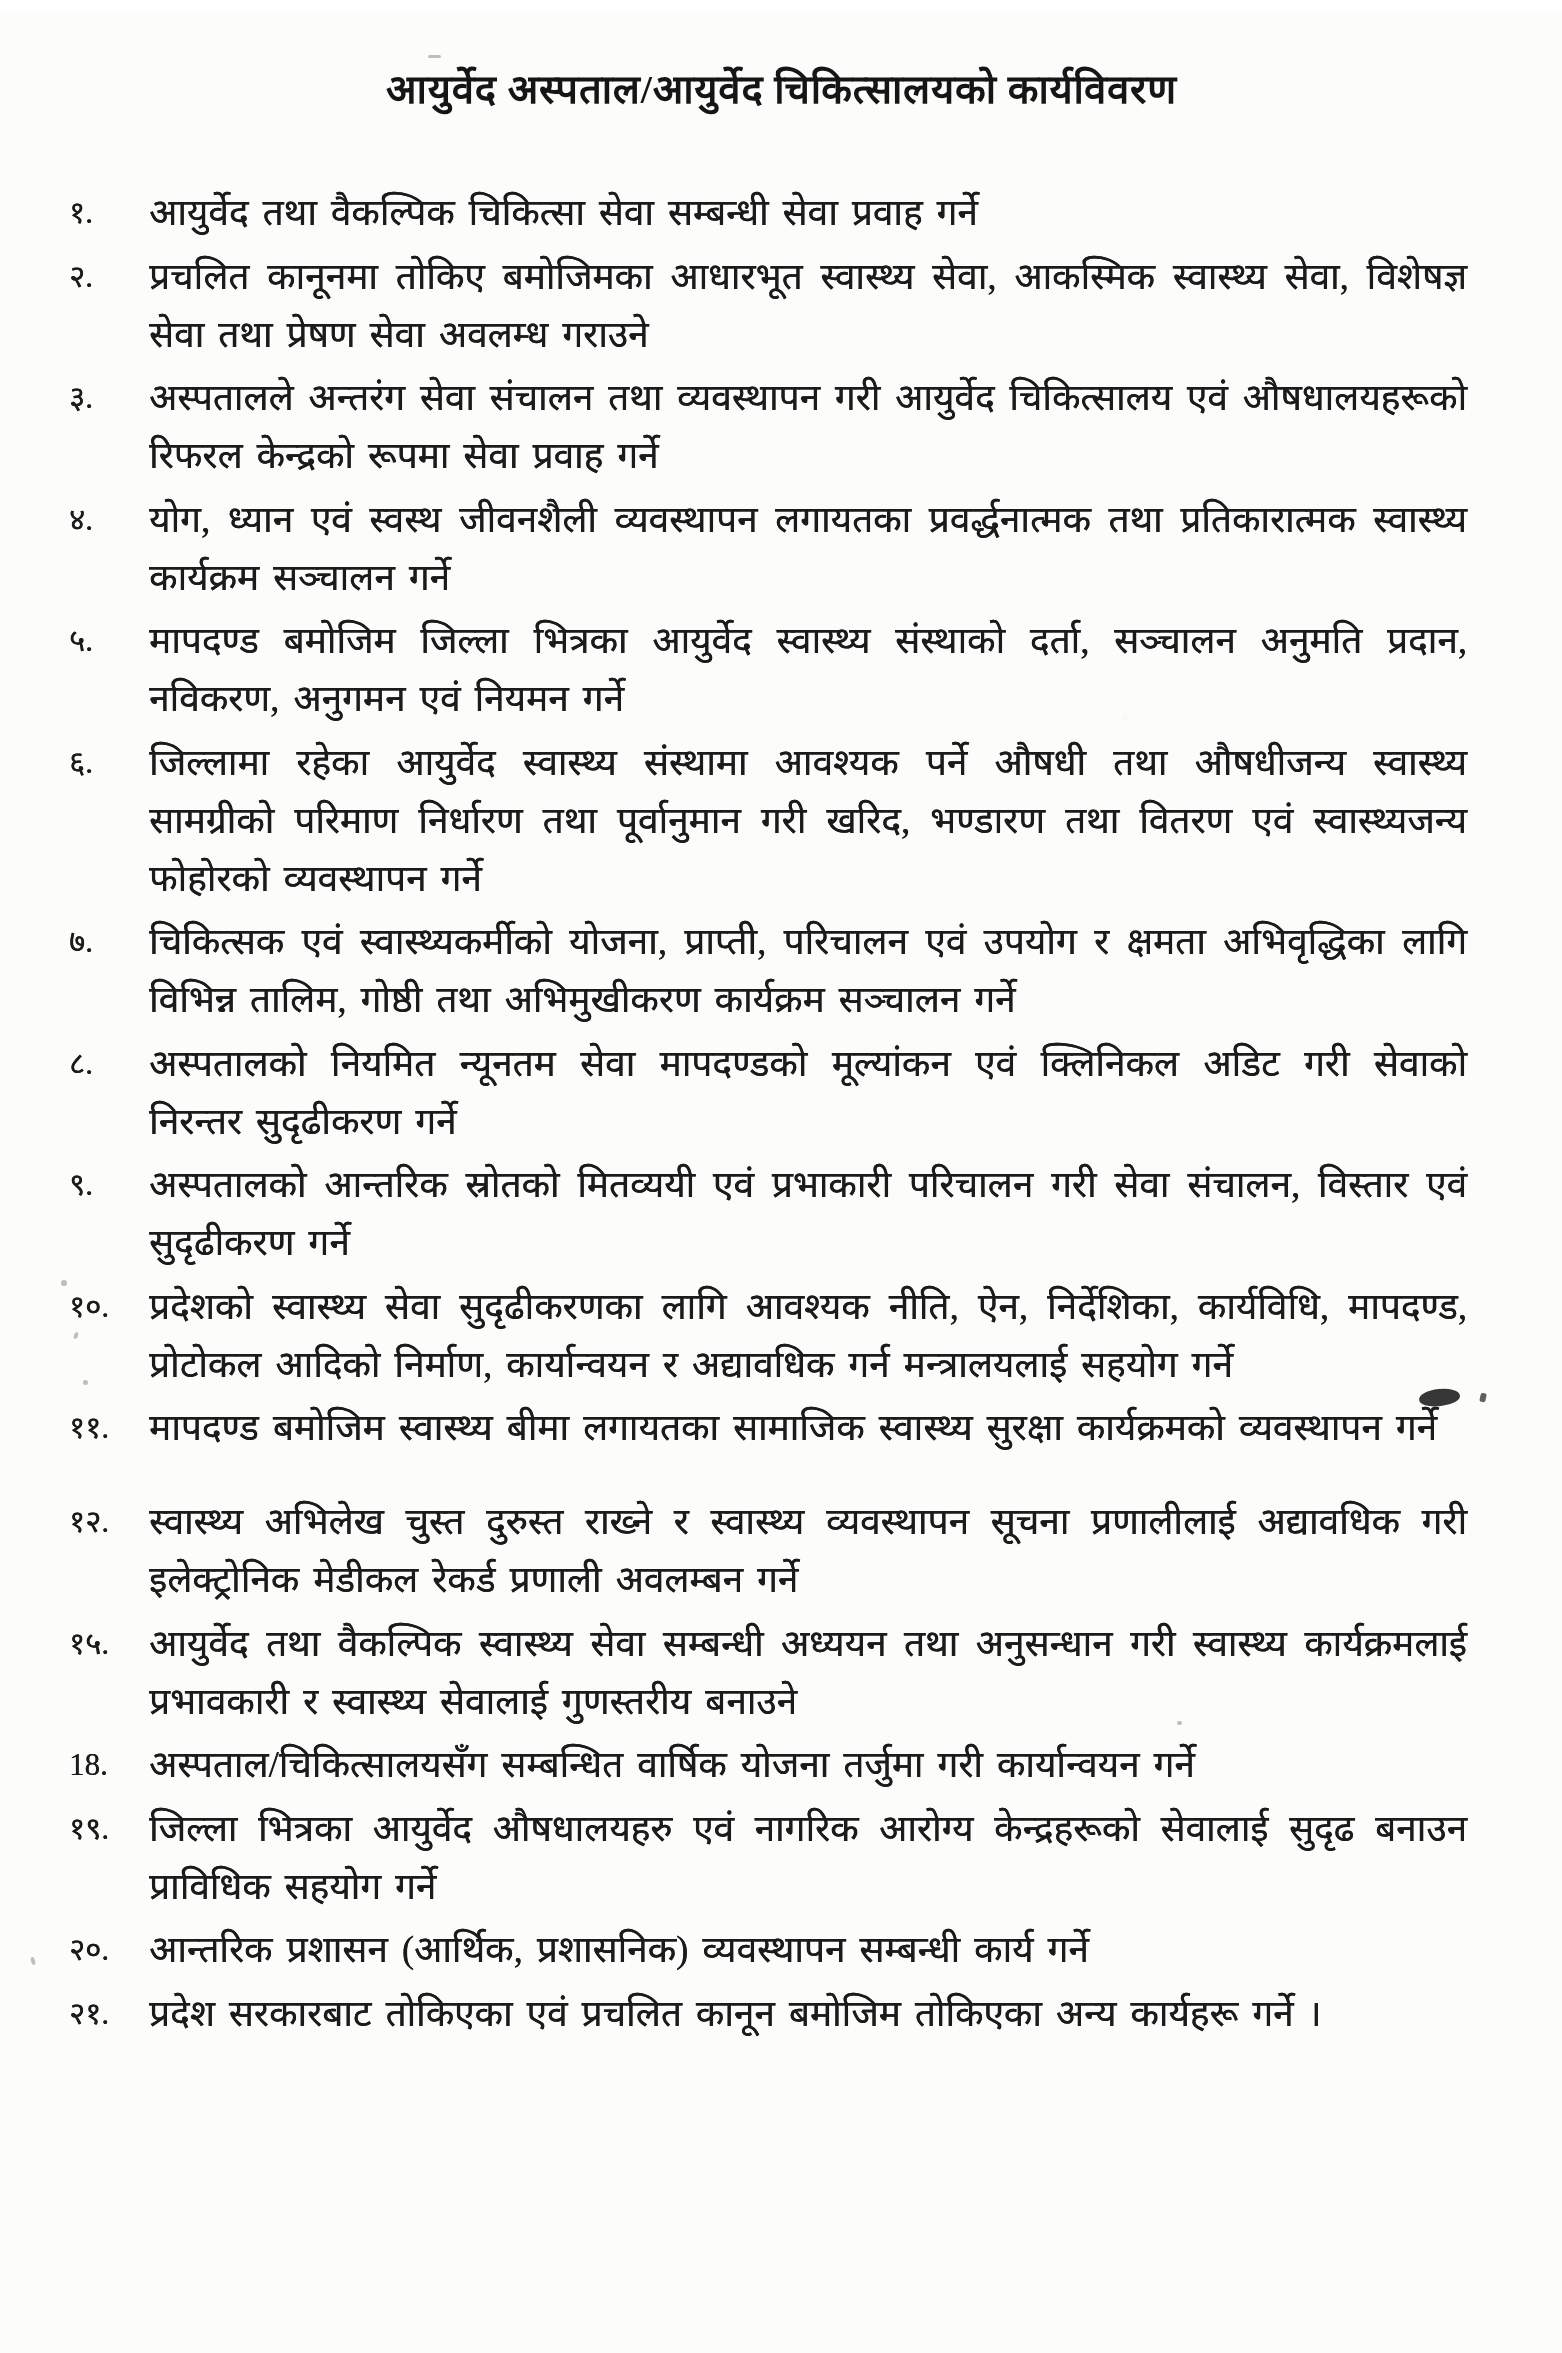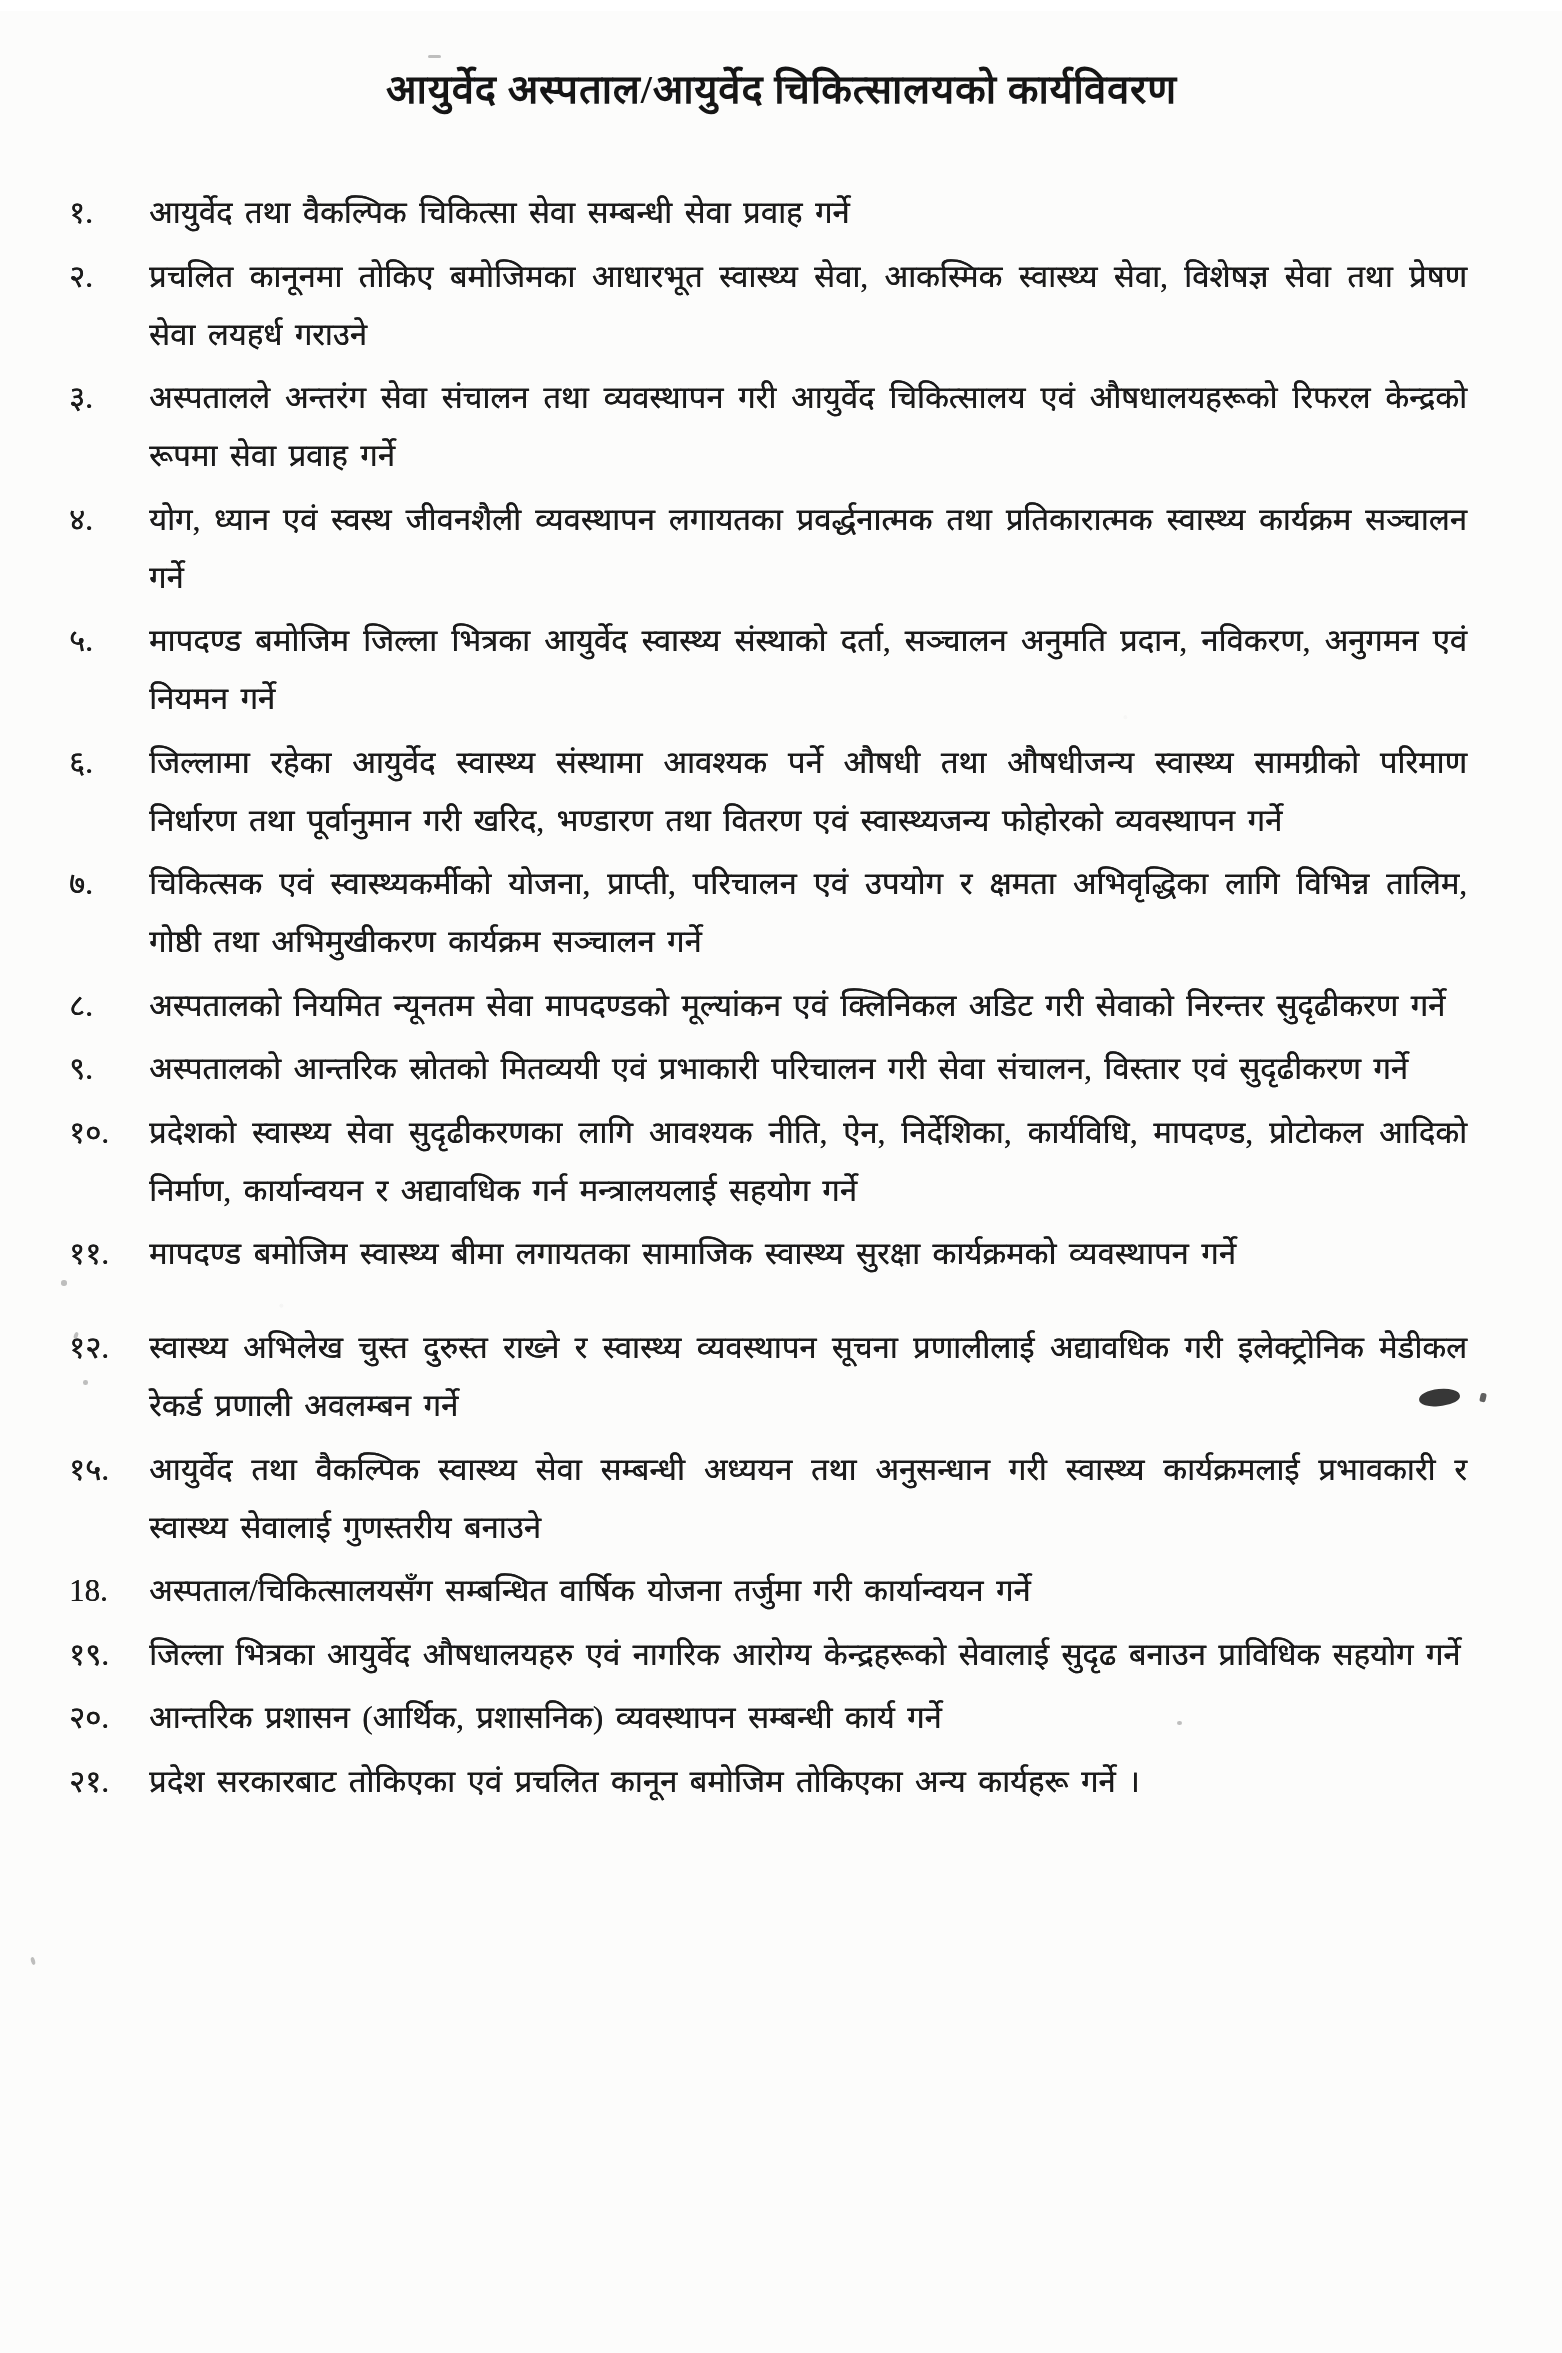--- a/index.html
+++ b/index.html
@@ -44,21 +44,21 @@
   }
   .num {
     flex: 0 0 80px;
     font-size: 31px;
     line-height: 58px;
     font-weight: 500;
     text-shadow: 0.3px 0 0 currentColor;
   }
   .text {
     flex: 1 1 auto;
-    font-size: 31px;
+    font-size: 37px;
     line-height: 58px;
     font-weight: 500;
     text-align: justify;
     text-justify: inter-word;
     text-shadow: 0.3px 0 0 currentColor;
     word-spacing: 4.7px;
   }
   
   .ink-blob {
     position: absolute;
@@ -93,21 +93,21 @@
   <h1 class="title">आयुर्वेद अस्पताल/आयुर्वेद चिकित्सालयको कार्यविवरण</h1>
 
   <div class="items">
   <div class="item">
     <span class="num">१.</span>
     <span class="text">आयुर्वेद तथा वैकल्पिक चिकित्सा सेवा सम्बन्धी सेवा प्रवाह गर्ने</span>
   </div>
 
   <div class="item">
     <span class="num">२.</span>
-    <span class="text">प्रचलित कानूनमा तोकिए बमोजिमका आधारभूत स्वास्थ्य सेवा, आकस्मिक स्वास्थ्य सेवा, विशेषज्ञ सेवा तथा प्रेषण सेवा लयहर्ध गराउने</span>
+    <span class="text">प्रचलित कानूनमा तोकिए बमोजिमका आधारभूत स्वास्थ्य सेवा, आकस्मिक स्वास्थ्य सेवा, विशेषज्ञ सेवा तथा प्रेषण सेवा अवलम्ध गराउने</span>
   </div>
 
   <div class="item">
     <span class="num">३.</span>
     <span class="text">अस्पतालले अन्तरंग सेवा संचालन तथा व्यवस्थापन गरी आयुर्वेद चिकित्सालय एवं औषधालयहरूको रिफरल केन्द्रको रूपमा सेवा प्रवाह गर्ने</span>
   </div>
 
   <div class="item">
     <span class="num">४.</span>
     <span class="text">योग, ध्यान एवं स्वस्थ जीवनशैली व्यवस्थापन लगायतका प्रवर्द्धनात्मक तथा प्रतिकारात्मक स्वास्थ्य कार्यक्रम सञ्चालन गर्ने</span>

